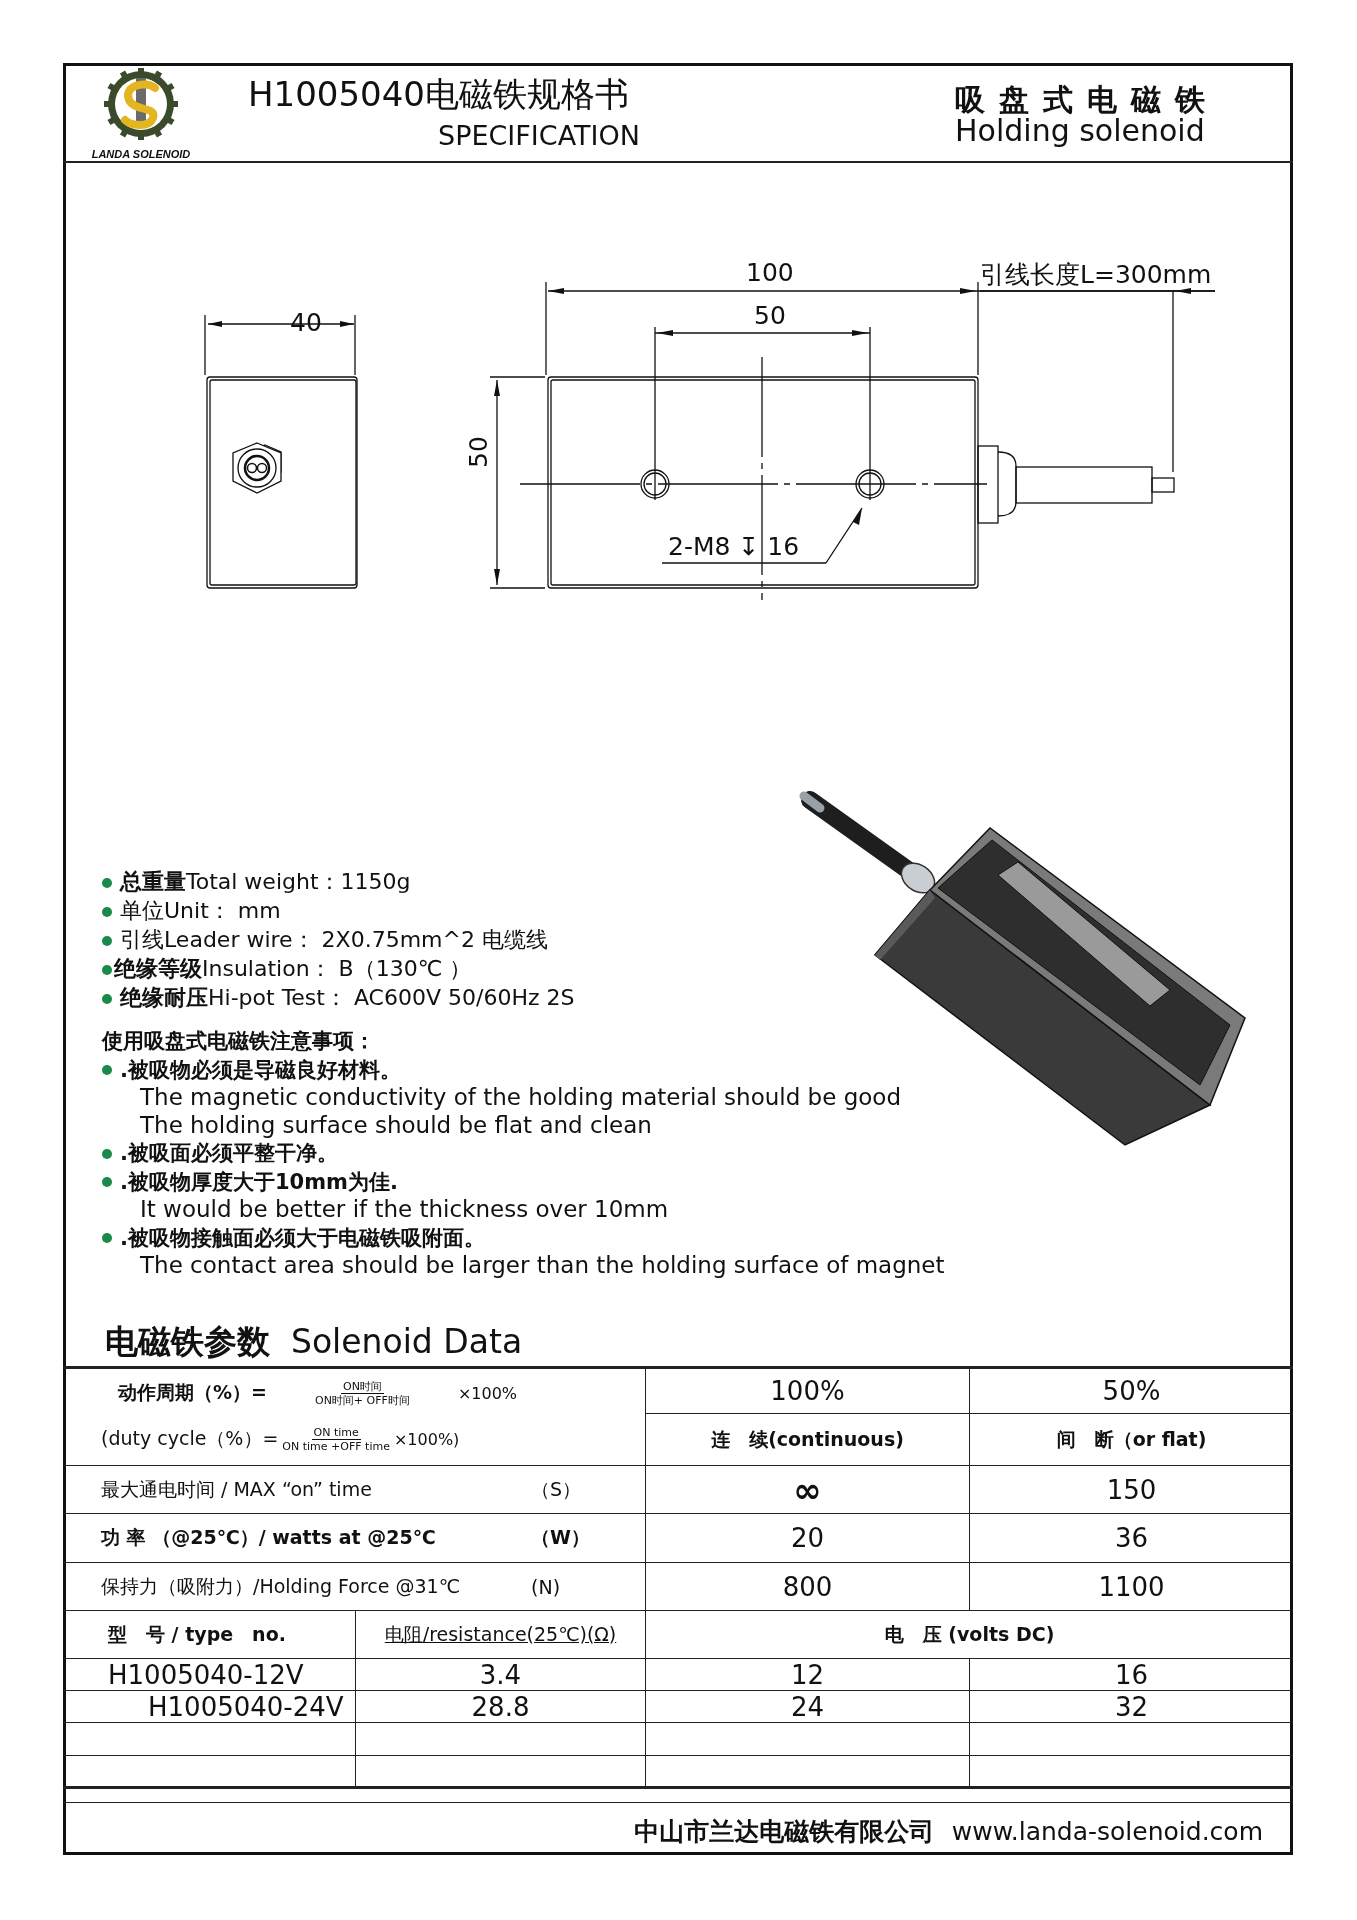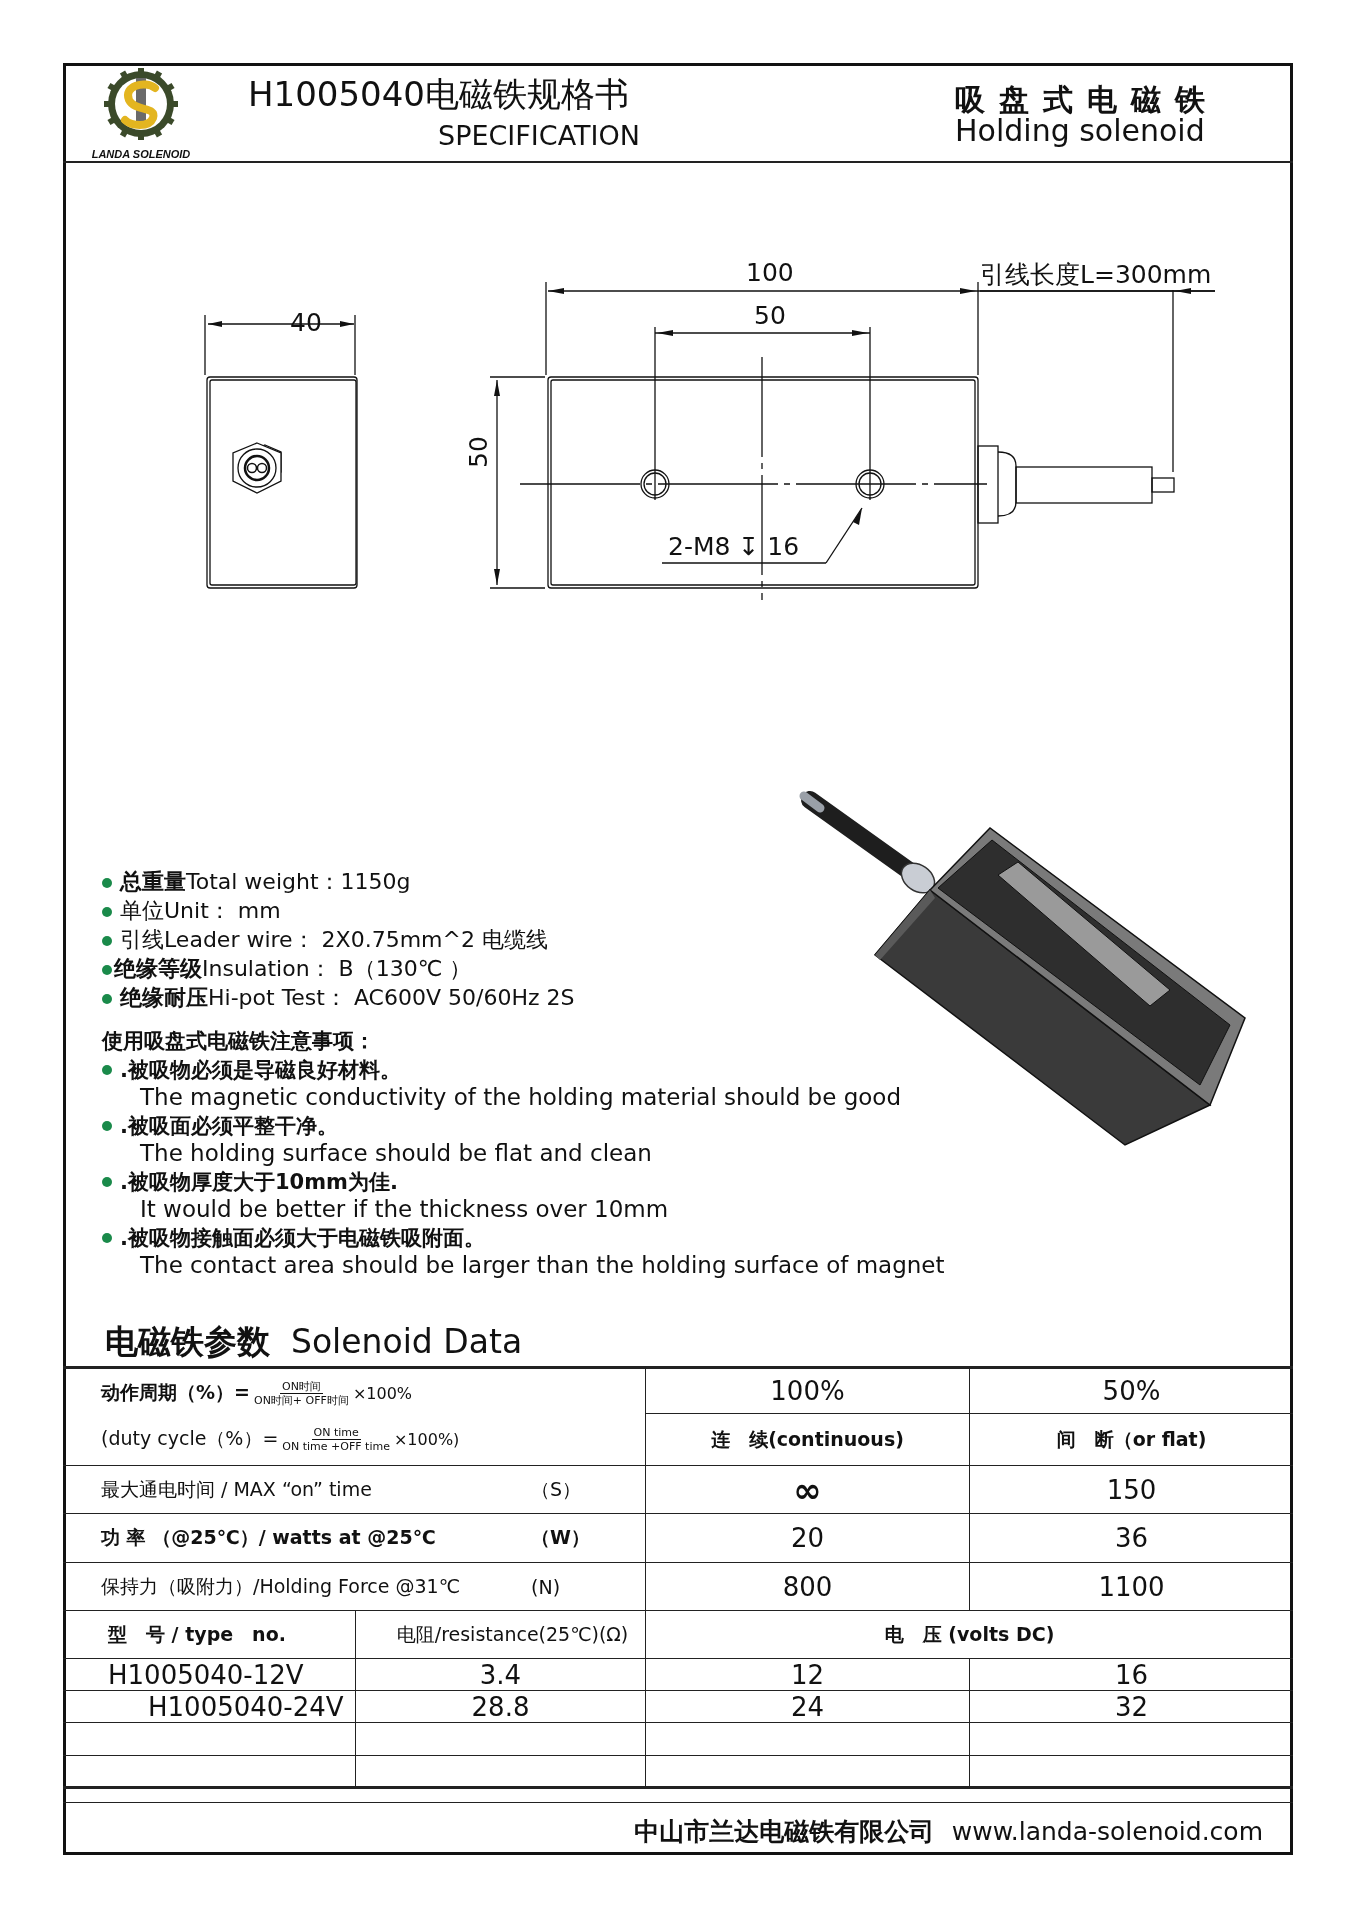--- a/index.html
+++ b/index.html
@@ -175,22 +175,22 @@
   <div><span class="bullet"></span><span>单位</span><span>Unit：  mm</span></div>
   <div><span class="bullet"></span><span>引线</span><span>Leader wire：  2X0.75mm^2 电缆线</span></div>
   <div><span class="bullet" style="margin-right:2px;"></span><span class="cn">绝缘等级</span><span>Insulation：  B（130℃ ）</span></div>
   <div><span class="bullet"></span><span class="cn">绝缘耐压</span><span>Hi-pot Test：  AC600V 50/60Hz 2S</span></div>
 </div>
 
 <div class="abs notice" style="left:102px; top:1028px;">
   <div class="cn">使用吸盘式电磁铁注意事项：</div>
   <div><span class="bullet"></span><span class="cn">.被吸物必须是导磁良好材料。</span></div>
   <div style="padding-left:38px;">The magnetic conductivity of the holding material should be good</div>
+  <div style="padding-left:38px;">The holding surface should be flat and clean</div>
   <div><span class="bullet"></span><span class="cn">.被吸面必须平整干净。</span></div>
-  <div style="padding-left:38px;">The holding surface should be flat and clean</div>
   <div><span class="bullet"></span><span class="cn">.被吸物厚度大于10mm为佳.</span></div>
   <div style="padding-left:38px;">It would be better if the thickness over 10mm</div>
   <div><span class="bullet"></span><span class="cn">.被吸物接触面必须大于电磁铁吸附面。</span></div>
   <div style="padding-left:38px;">The contact area should be larger than the holding surface of magnet</div>
 </div>
 
 <div class="abs section-title" style="left:105px; top:1320px;">
   <span class="cn">电磁铁参数</span>&nbsp;
   <span>Solenoid Data</span>
 </div>
@@ -207,21 +207,21 @@
   <div class="hline" style="left:63px; top:1722px; width:1230px;"></div>
   <div class="hline" style="left:63px; top:1755px; width:1230px;"></div>
   <div class="hline" style="left:63px; top:1786px; width:1230px; height:3px;"></div>
   <div class="hline" style="left:63px; top:1802px; width:1230px;"></div>
 
   <div class="vline" style="left:645px; top:1367px; height:420px;"></div>
   <div class="vline" style="left:969px; top:1367px; height:243px;"></div>
   <div class="vline" style="left:969px; top:1658px; height:129px;"></div>
   <div class="vline" style="left:355px; top:1610px; height:177px;"></div>
 
-  <div class="cell t-label" style="left:63px; top:1369px; width:582px; height:48px; padding-left:38px;">
+  <div class="cell t-label" style="left:80px; top:1369px; width:582px; height:48px; padding-left:38px;gap:44px;">
     <span style="font-weight:bold;">动作周期（%）=</span>
     <span class="frac">
         <span class="num">ON时间</span>
         <span class="den">ON时间+ OFF时间</span>
       </span>
     <span style="font-size:16px;">×100%</span>
   </div>
   <div class="cell t-label" style="left:63px; top:1413px; width:582px; height:52px; padding-left:38px;">
     <span>(duty  cycle（%）=</span>
     <span class="frac">
@@ -251,21 +251,21 @@
   <div class="cell center t-val" style="left:970px; top:1514px; width:323px; height:48px;">36</div>
 
   <div class="cell t-label" style="left:63px; top:1563px; width:582px; height:47px; padding-left:38px;">
     <span style="width:430px; display:inline-block;">保持力（吸附力）/Holding Force @31℃</span>
       <span>(N)</span>
   </div>
   <div class="cell center t-val" style="left:646px; top:1563px; width:323px; height:47px;">800</div>
   <div class="cell center t-val" style="left:970px; top:1563px; width:323px; height:47px;">1100</div>
 
   <div class="cell t-label" style="left:63px; top:1611px; width:292px; height:47px; padding-left:45px; font-weight:bold;">型　号 / type　no.</div>
-  <div class="cell center t-label" style="left:368px; top:1611px; width:289px; height:47px; padding-left:0;">电阻/resistance(25℃)(Ω)</div>
+  <div class="cell center t-label" style="left:356px; top:1611px; width:289px; height:47px; padding-left:0;text-decoration:underline;">电阻/resistance(25℃)(Ω)</div>
   <div class="cell center t-small" style="left:646px; top:1611px; width:647px; height:47px;">电　压 (volts  DC)</div>
 
   <div class="cell t-val" style="left:63px; top:1659px; width:292px; height:31px; padding-left:45px;">H1005040-12V</div>
   <div class="cell center t-val" style="left:356px; top:1659px; width:289px; height:31px;">3.4</div>
   <div class="cell center t-val" style="left:646px; top:1659px; width:323px; height:31px;">12</div>
   <div class="cell center t-val" style="left:970px; top:1659px; width:323px; height:31px;">16</div>
 
   <div class="cell t-val" style="left:63px; top:1691px; width:292px; height:31px; padding-left:45px;margin-left:40px;">H1005040-24V</div>
   <div class="cell center t-val" style="left:356px; top:1691px; width:289px; height:31px;">28.8</div>
   <div class="cell center t-val" style="left:646px; top:1691px; width:323px; height:31px;">24</div>

